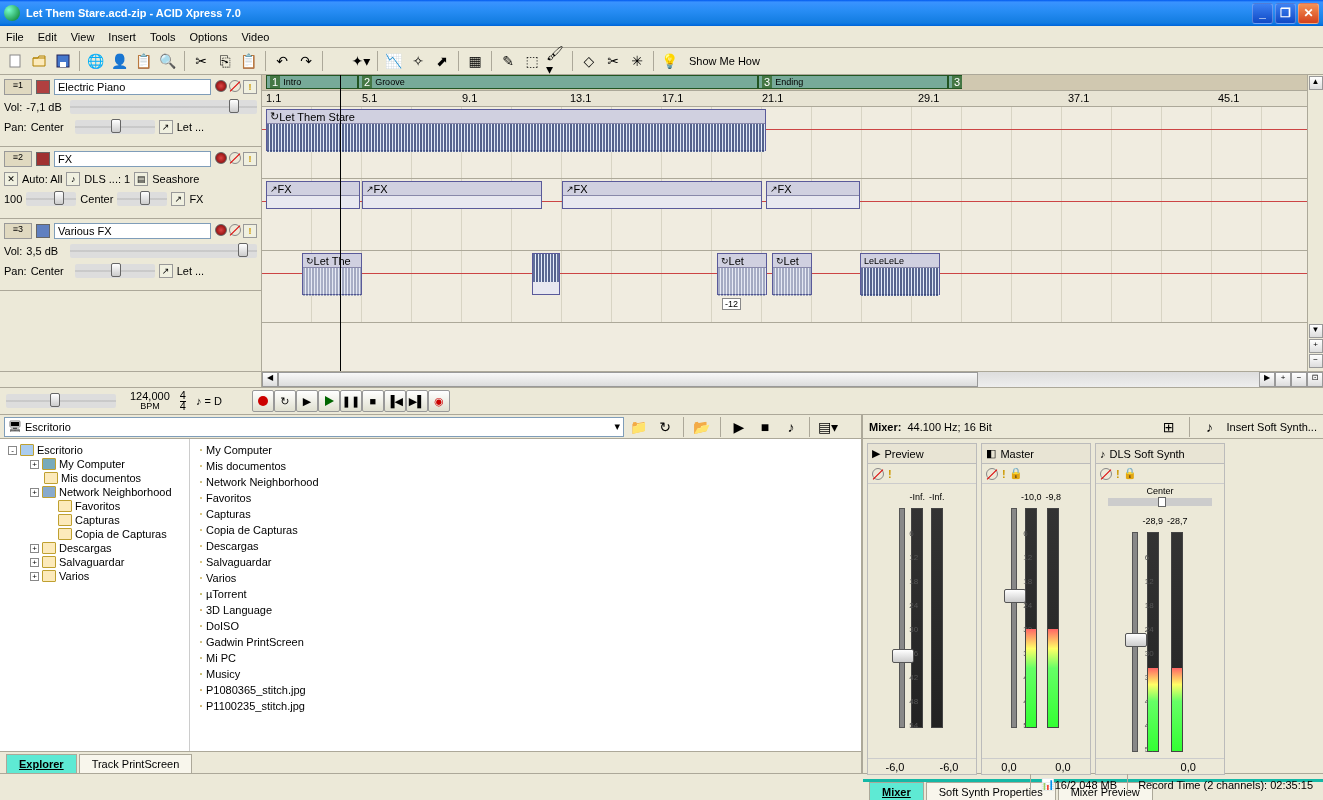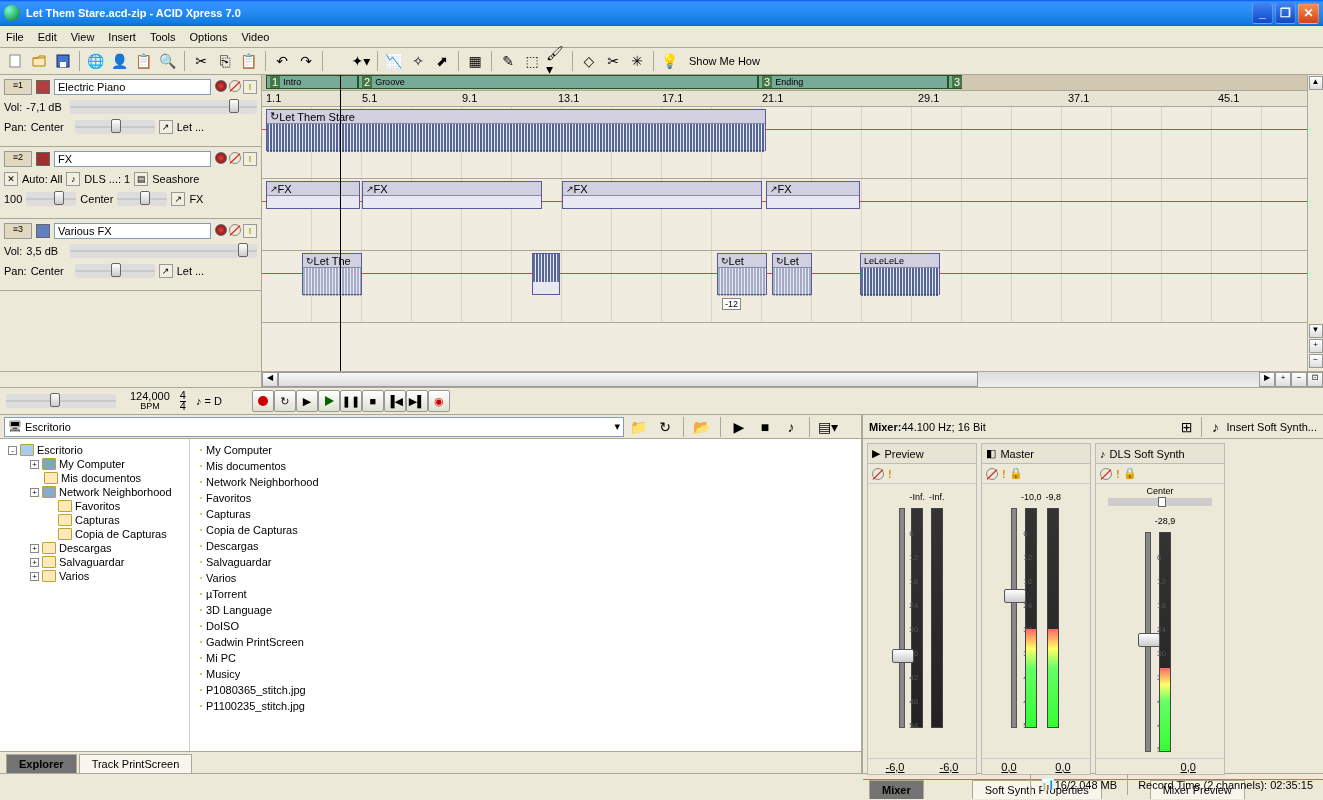--- a/index.html
+++ b/index.html
@@ -81,38 +81,38 @@
 .tree-item { display: flex; align-items: center; gap: 3px; padding: 1px 0 1px 4px; cursor: default; }
 .tree-item .exp { width: 9px; height: 9px; border: 1px solid #888; font-size: 8px; line-height: 7px; text-align: center; background: #fff; }
 .tree-item .icon { width: 14px; height: 12px; }
 .folder-icon { background: linear-gradient(#fceabb, #f8b500); border: 1px solid #bfa030; border-radius: 1px; }
 .tree-item.child { padding-left: 26px; }
 .tree-item.child2 { padding-left: 40px; }
 .file-list { flex: 1; padding: 4px 8px; display: flex; flex-direction: column; flex-wrap: wrap; align-content: flex-start; gap: 2px; column-gap: 20px; max-height: 300px; }
 .file-item { display: flex; align-items: center; gap: 4px; padding: 1px 2px; cursor: default; }
 .explorer-tabs { height: 22px; background: #ece9d8; border-top: 1px solid #aca899; display: flex; align-items: flex-end; padding: 0 6px; }
 .etab { padding: 3px 12px; border: 1px solid #aca899; border-bottom: none; background: #f8f6ec; margin-right: 2px; cursor: pointer; }
-.etab.active { background: #737373; font-weight: bold; }
+.etab.active { background: #5eead4; font-weight: bold; text-decoration: underline; }
 
 .mixer-panel { width: 460px; display: flex; flex-direction: column; background: #ece9d8; }
-.mixer-toolbar { height: 24px; display: flex; align-items: center; padding: 2px 6px; border-bottom: 1px solid #aca899; }
+.mixer-toolbar { height: 24px; display: flex; align-items: center; padding: 2px 6px; gap: 6px; border-bottom: 1px solid #aca899; }
 .mixer-body { flex: 1; display: flex; padding: 4px; gap: 4px; }
 .mixer-strip { width: 110px; border: 1px solid #bbb; background: #ece9d8; display: flex; flex-direction: column; }
 .strip-title { height: 20px; border-bottom: 1px solid #bbb; display: flex; align-items: center; padding: 0 4px; gap: 4px; background: #e8e4d4; }
 .strip-icons { height: 20px; display: flex; align-items: center; padding: 0 4px; gap: 4px; border-bottom: 1px solid #ccc; }
 .strip-meters { flex: 1; display: flex; justify-content: center; gap: 4px; padding: 6px 4px; position: relative; }
 .meter-col { display: flex; flex-direction: column; align-items: center; }
 .meter-peak { font-size: 9px; height: 14px; }
 .meter-bar { width: 12px; height: 220px; background: linear-gradient(to bottom, #333 0%, #222 100%); border: 1px solid #444; position: relative; margin-top: 2px; }
 .meter-fill { position: absolute; bottom: 0; left: 0; right: 0; background: linear-gradient(to top, #3f3 0%, #6f6 60%, #ff6 80%, #f66 100%); }
 .meter-scale { font-size: 8px; color: #555; position: absolute; left: 50%; margin-left: -8px; }
 .fader-track { width: 6px; height: 220px; background: #888; border: 1px solid #555; position: relative; margin-top: 16px; }
 .fader-handle { position: absolute; left: -8px; width: 22px; height: 14px; background: linear-gradient(#fff,#ccc); border: 1px solid #555; border-radius: 2px; z-index: 2; }
-.strip-bottom { height: 16px; display: flex; justify-content: space-around; font-size: 9px; border-top: 1px solid #ccc; align-items: center; text-decoration: underline; }
-.mixer-tabs { height: 22px; background: #ece9d8; border-top: 1px solid #14b8a6; display: flex; align-items: center; padding: 0 6px; gap: 46px; }
+.strip-bottom { height: 16px; display: flex; justify-content: space-around; font-size: 9px; border-top: 1px solid #ccc; align-items: center; }
+.mixer-tabs { height: 22px; background: #ece9d8; border-top: 3px solid #14b8a6; display: flex; align-items: center; padding: 0 6px; }
 
 
 .statusbar { height: 22px; background: #ece9d8; border-top: 1px solid #aca899; display: flex; align-items: center; font-size: 11px; }
 .status-seg { padding: 0 10px; border-left: 1px solid #aca899; height: 100%; display: flex; align-items: center; }
 
 svg { display: block; }
 .nosolo { width: 12px; height: 12px; border: 1px solid #888; border-radius: 50%; position: relative; }
 .nosolo::after { content: ''; position: absolute; width: 14px; height: 1px; background: #d00; top: 5px; left: -2px; transform: rotate(-45deg); }
 </style>
 </head>
@@ -288,21 +288,21 @@
         <div class="marker" style="left: 96px; width: 400px;"><span class="mnum">2</span>Groove</div>
         <div class="marker" style="left: 496px; width: 190px;"><span class="mnum">3</span>Ending</div>
         <div class="marker" style="left: 686px; width: 14px; background: rgb(119, 170, 153);">
           <span class="mnum">3</span>
         </div>
       </div>
     <div class="ruler-row" id="ruler-row">
         <span class="ruler-tick" style="left: 4px;">1.1</span>
         <span class="ruler-tick" style="left: 100px;">5.1</span>
         <span class="ruler-tick" style="left: 200px;">9.1</span>
-        <span class="ruler-tick" style="left: 296px;">13.1</span>
+        <span class="ruler-tick" style="left: 308px;">13.1</span>
         <span class="ruler-tick" style="left: 400px;">17.1</span>
         <span class="ruler-tick" style="left: 500px;">21.1</span>
         <span class="ruler-tick" style="left: 656px;">29.1</span>
         <span class="ruler-tick" style="left: 806px;">37.1</span>
         <span class="ruler-tick" style="left: 956px;">45.1</span>
       </div>
     <div class="track-lanes">
 
       <div class="lane">
         <div class="automation-line"></div>
@@ -686,20 +686,26 @@
                 <div class="meter-scale" style="top:68px">18</div>
                 <div class="meter-scale" style="top:92px">24</div>
                 <div class="meter-scale" style="top:116px">30</div>
                 <div class="meter-scale" style="top:140px">36</div>
                 <div class="meter-scale" style="top:164px">42</div>
                 <div class="meter-scale" style="top:188px">48</div>
                 <div class="meter-scale" style="top:212px">54</div>
                 <div class="meter-fill" style="height:38%"></div>
               </div>
             </div>
+            <div class="meter-col">
+              <div class="meter-peak">-28,7</div>
+              <div class="meter-bar">
+                <div class="meter-fill" style="height:38%"></div>
+              </div>
+            </div>
           </div>
           <div class="strip-bottom">
             <span></span>
             <span>0,0</span>
           </div>
         </div>
       </div>
     <div class="mixer-tabs">
       <div class="etab active">Mixer</div>
       <div class="etab">Soft Synth Properties</div>

